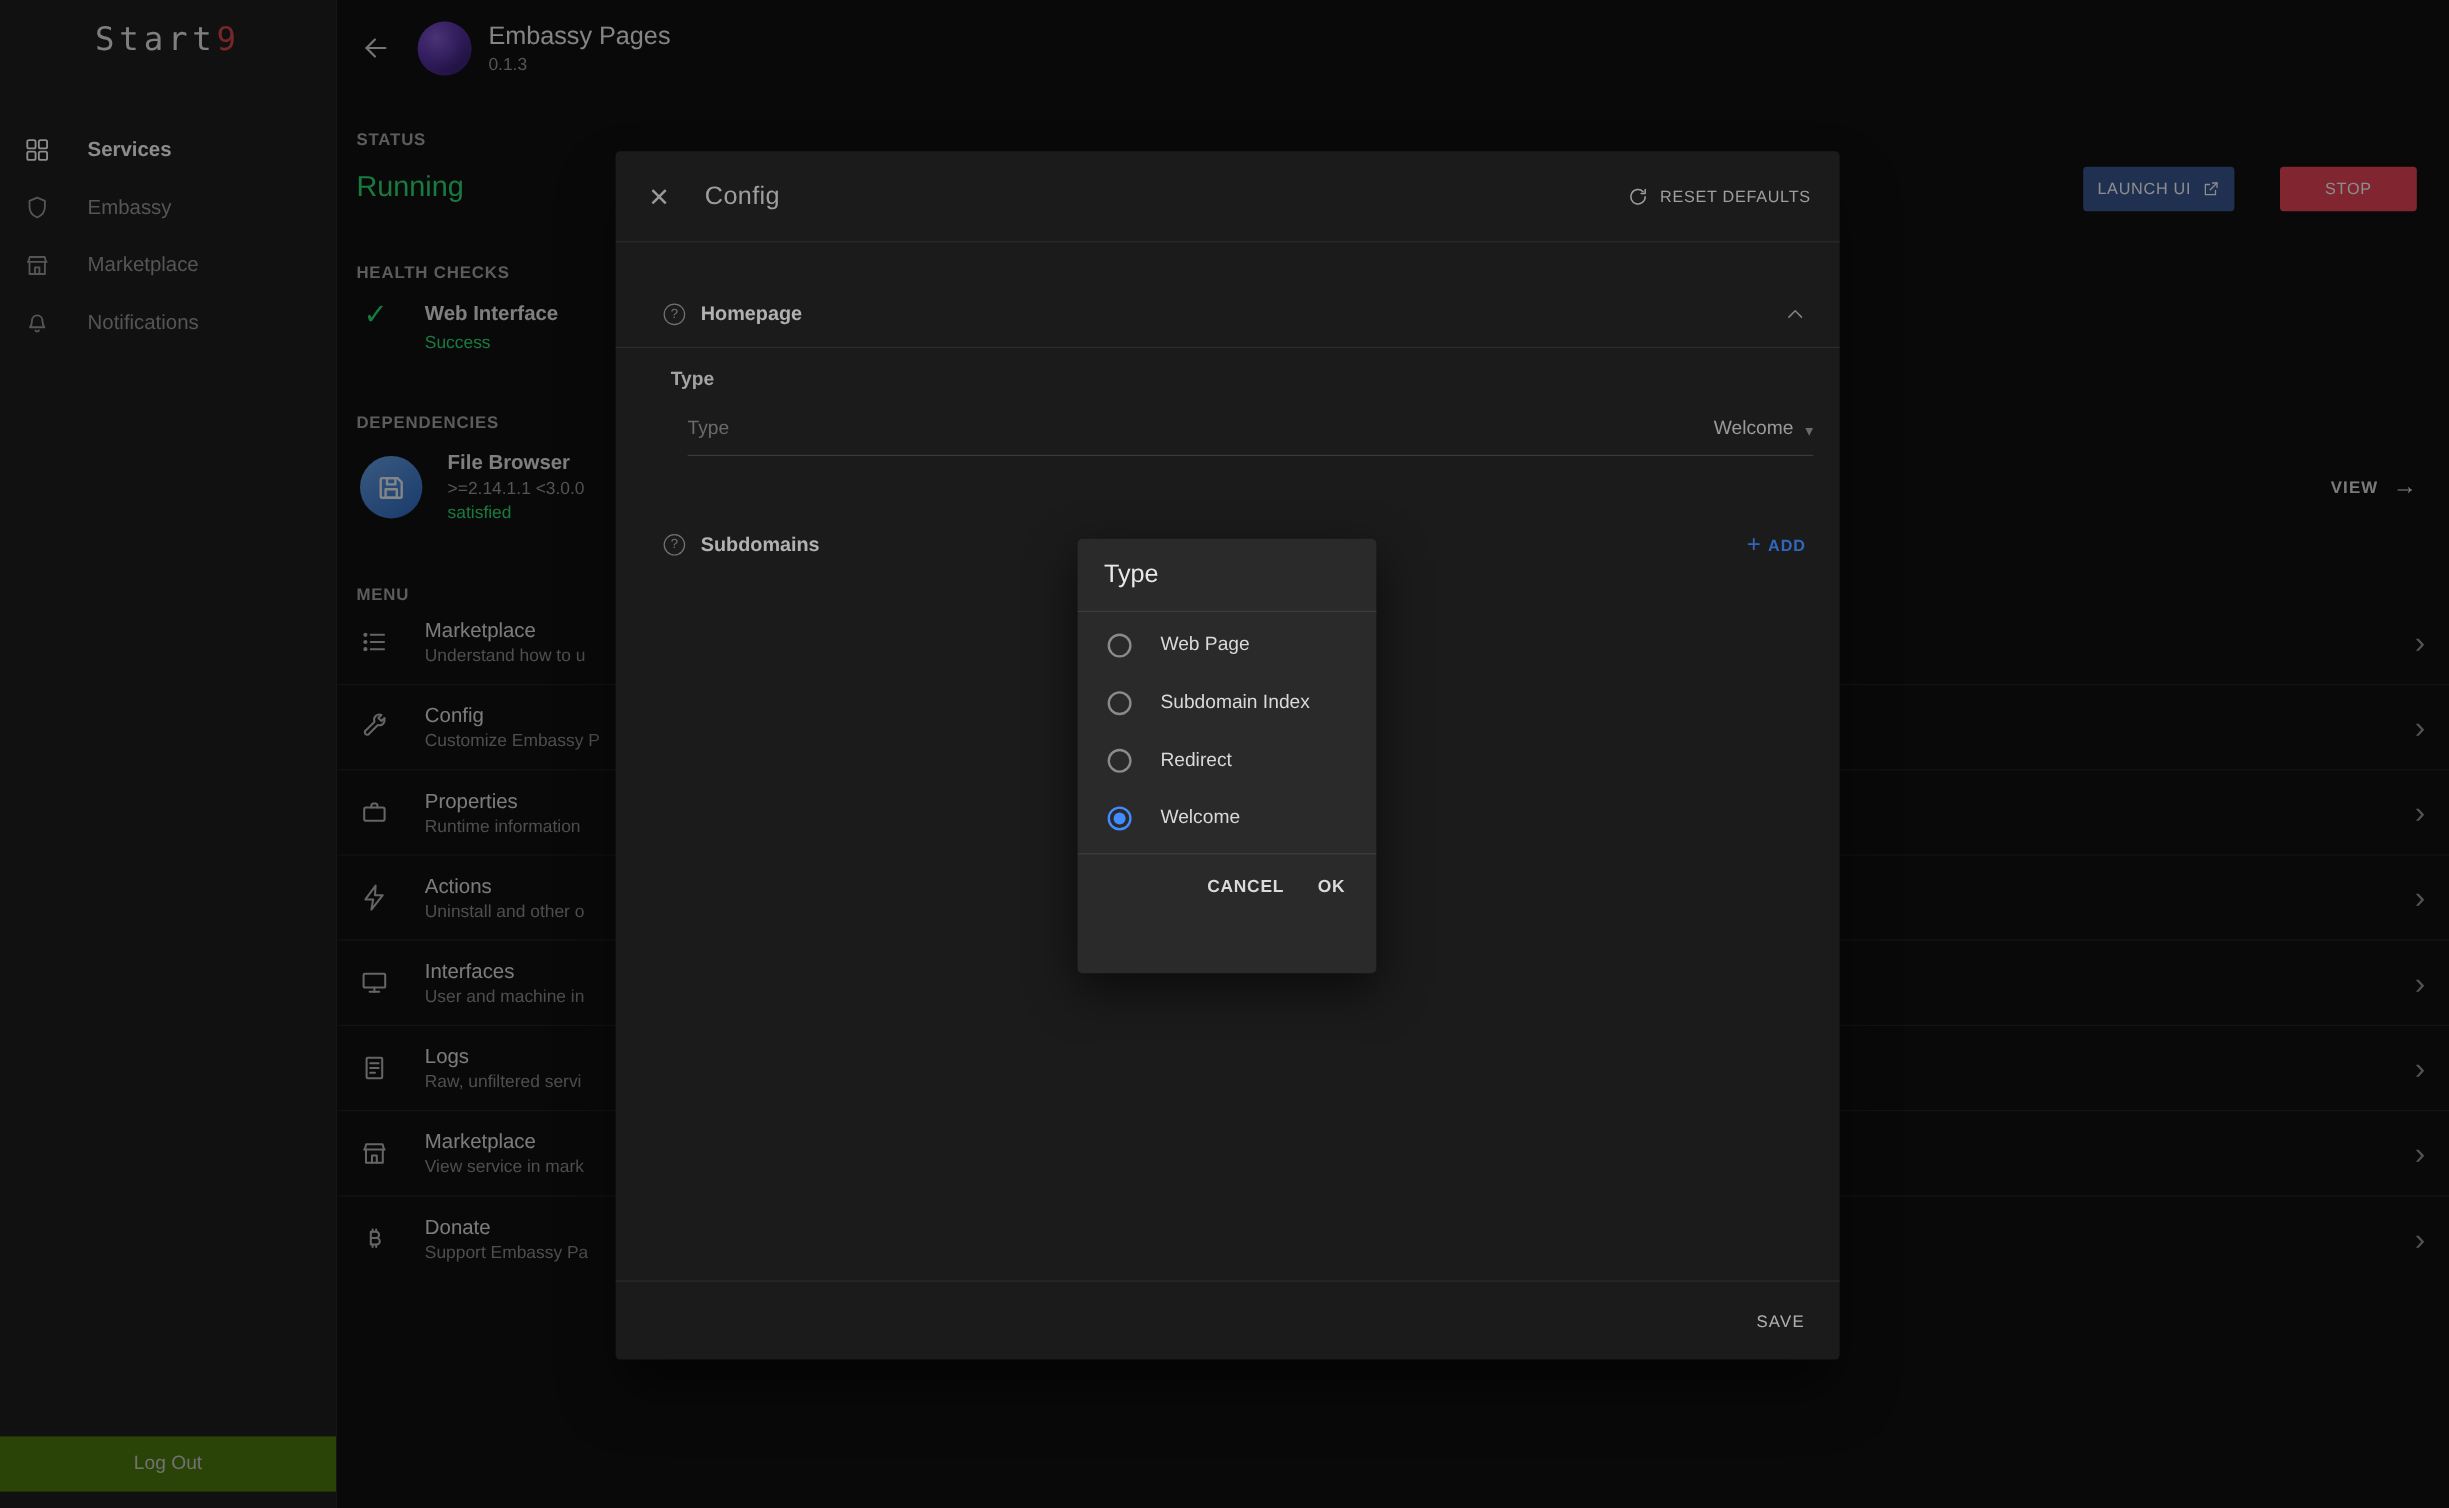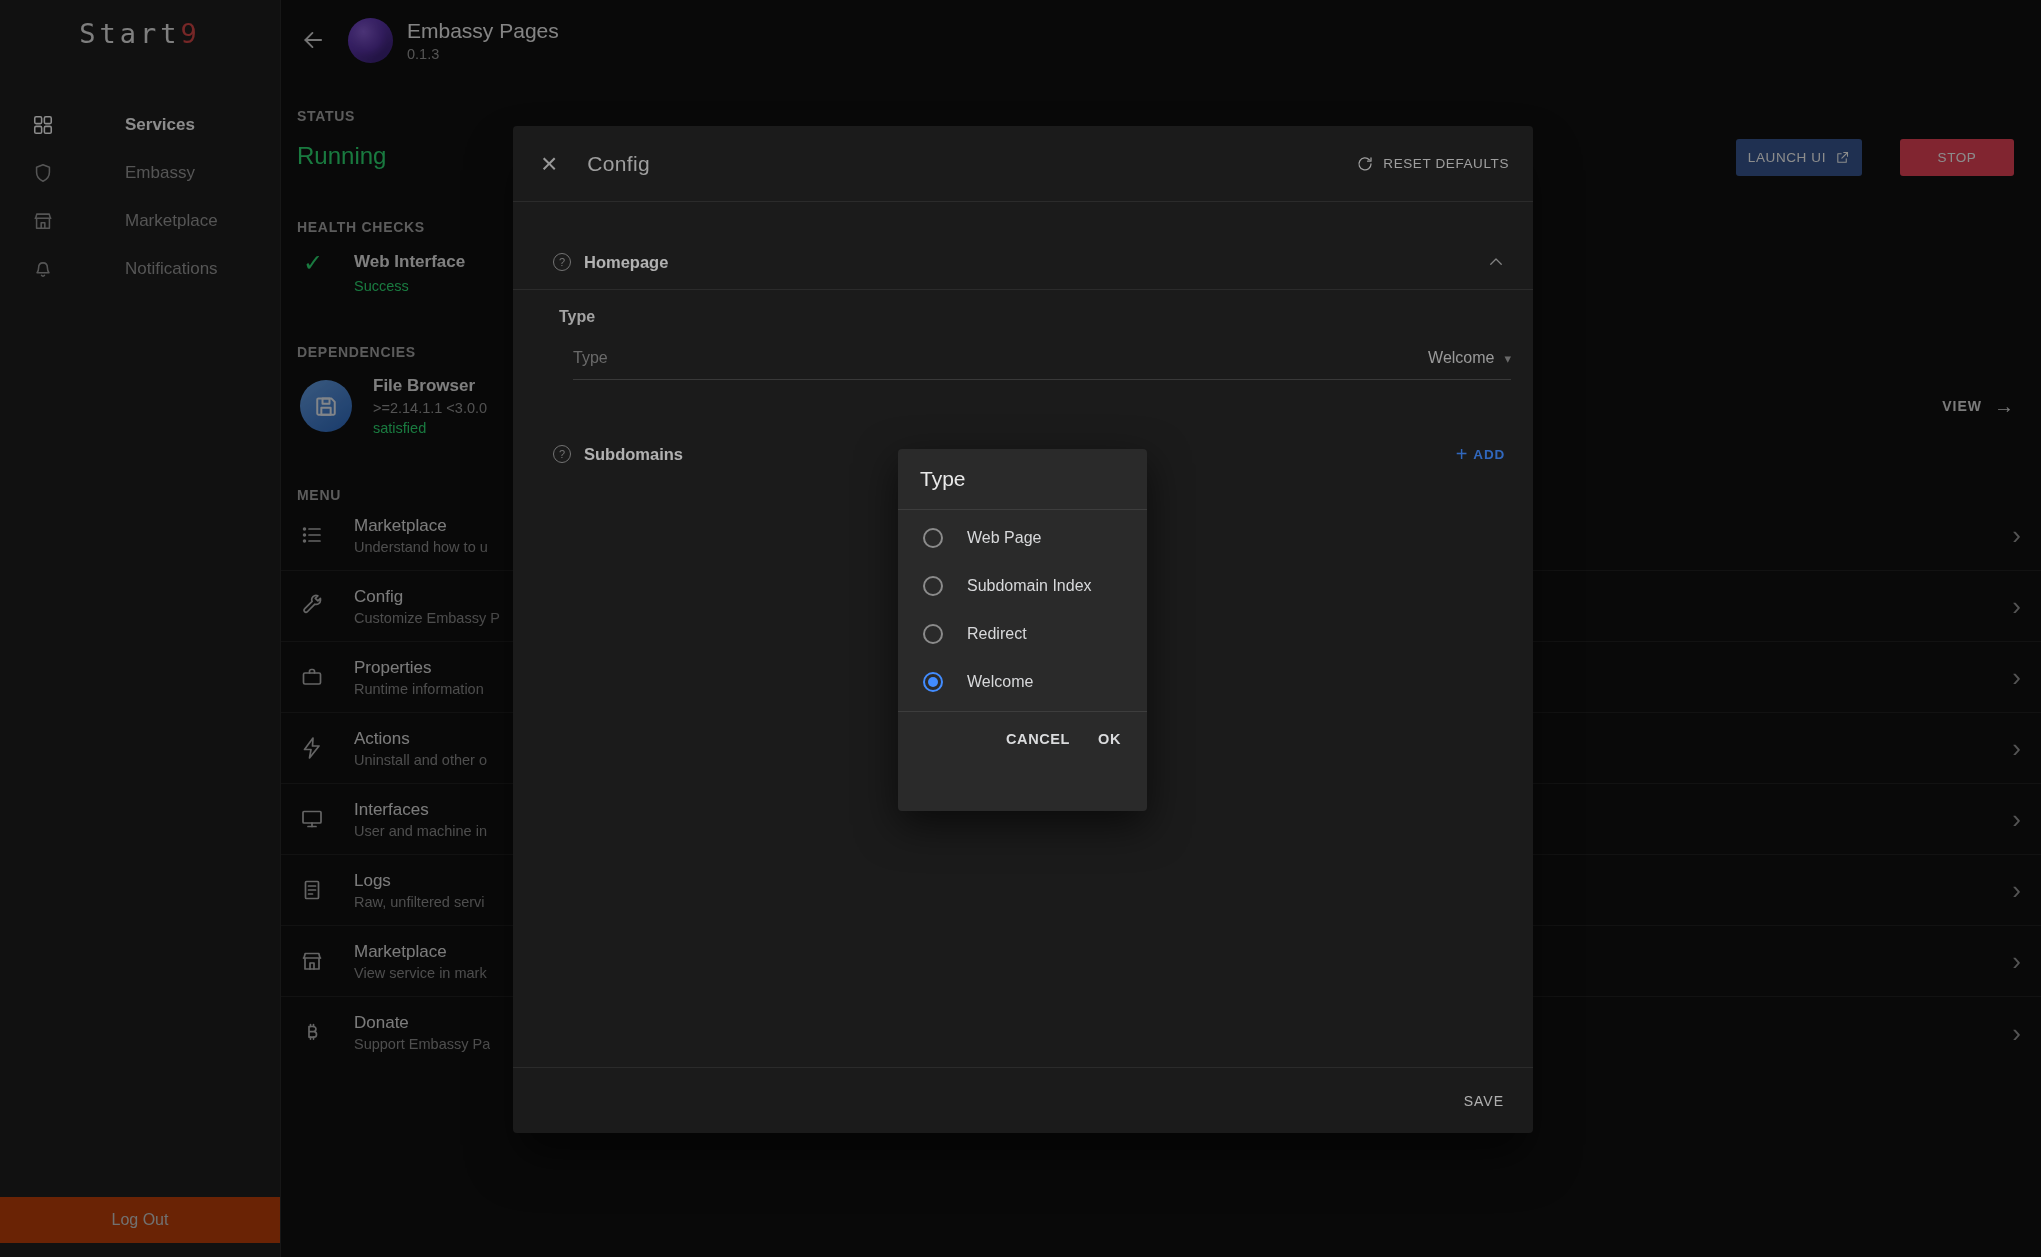--- a/index.html
+++ b/index.html
@@ -5,25 +5,25 @@
   * { margin:0; padding:0; box-sizing:border-box; }
   html,body { background:#000; }
   body { font-family:"Liberation Sans", sans-serif; }
   .screen { position:relative; width:2041px; height:1257px; overflow:hidden; background:#121212; }
 
   
   .sidebar { position:absolute; left:0; top:0; bottom:0; width:281px; background:#1f1f1f; border-right:1px solid rgba(255,255,255,0.06); z-index:1; }
   .logo { margin-top:18px; text-align:center; font-family:"DejaVu Sans Mono", monospace; font-size:27px; letter-spacing:4px; color:#e8e8e8; }
   .logo .nine { color:var(--logo-accent,#d84848); }
   .nav { margin-top:52px; }
-  .nav-item { height:48px; display:flex; align-items:center; padding-left:32px; color:#9c9c9c; font-size:17px; cursor:pointer;gap:40px; }
+  .nav-item { height:48px; display:flex; align-items:center; padding-left:20px; color:#9c9c9c; font-size:17px; cursor:pointer; }
   .nav-item .nav-ico { width:22px; height:22px; flex:0 0 22px; }
   .nav-item .nav-label { margin-left:31px; }
   .nav-item.active { color:#ffffff; font-weight:600; }
-  .logout { position:absolute; left:0; right:0; bottom:14px; height:46px; background:#c2410c; display:flex; align-items:center; justify-content:center; color:#cfcfcf; font-size:16px; }
+  .logout { position:absolute; left:0; right:0; bottom:14px; height:46px; background:#4d7c0f; display:flex; align-items:center; justify-content:center; color:#cfcfcf; font-size:16px; }
 
   
   .main { position:absolute; left:281px; top:0; right:0; bottom:0; background:#121212; z-index:1; }
   .app-header { position:absolute; top:0; left:0; right:0; height:80px; display:flex; align-items:center; }
   .back-btn { margin-left:19px; width:26px; height:26px; color:#d6d6d6; }
   .app-icon { margin-left:22px; width:45px; height:45px; border-radius:50%;
               background:radial-gradient(circle at 34% 30%, #8a5fd8 0%, #5b35a8 45%, #2c1a5e 80%, #1c1040 100%);
               box-shadow:0 0 10px rgba(120,70,220,0.5) inset; }
   .app-titles { margin-left:14px; }
   .app-title { font-size:21px; color:#f0f0f0; }

